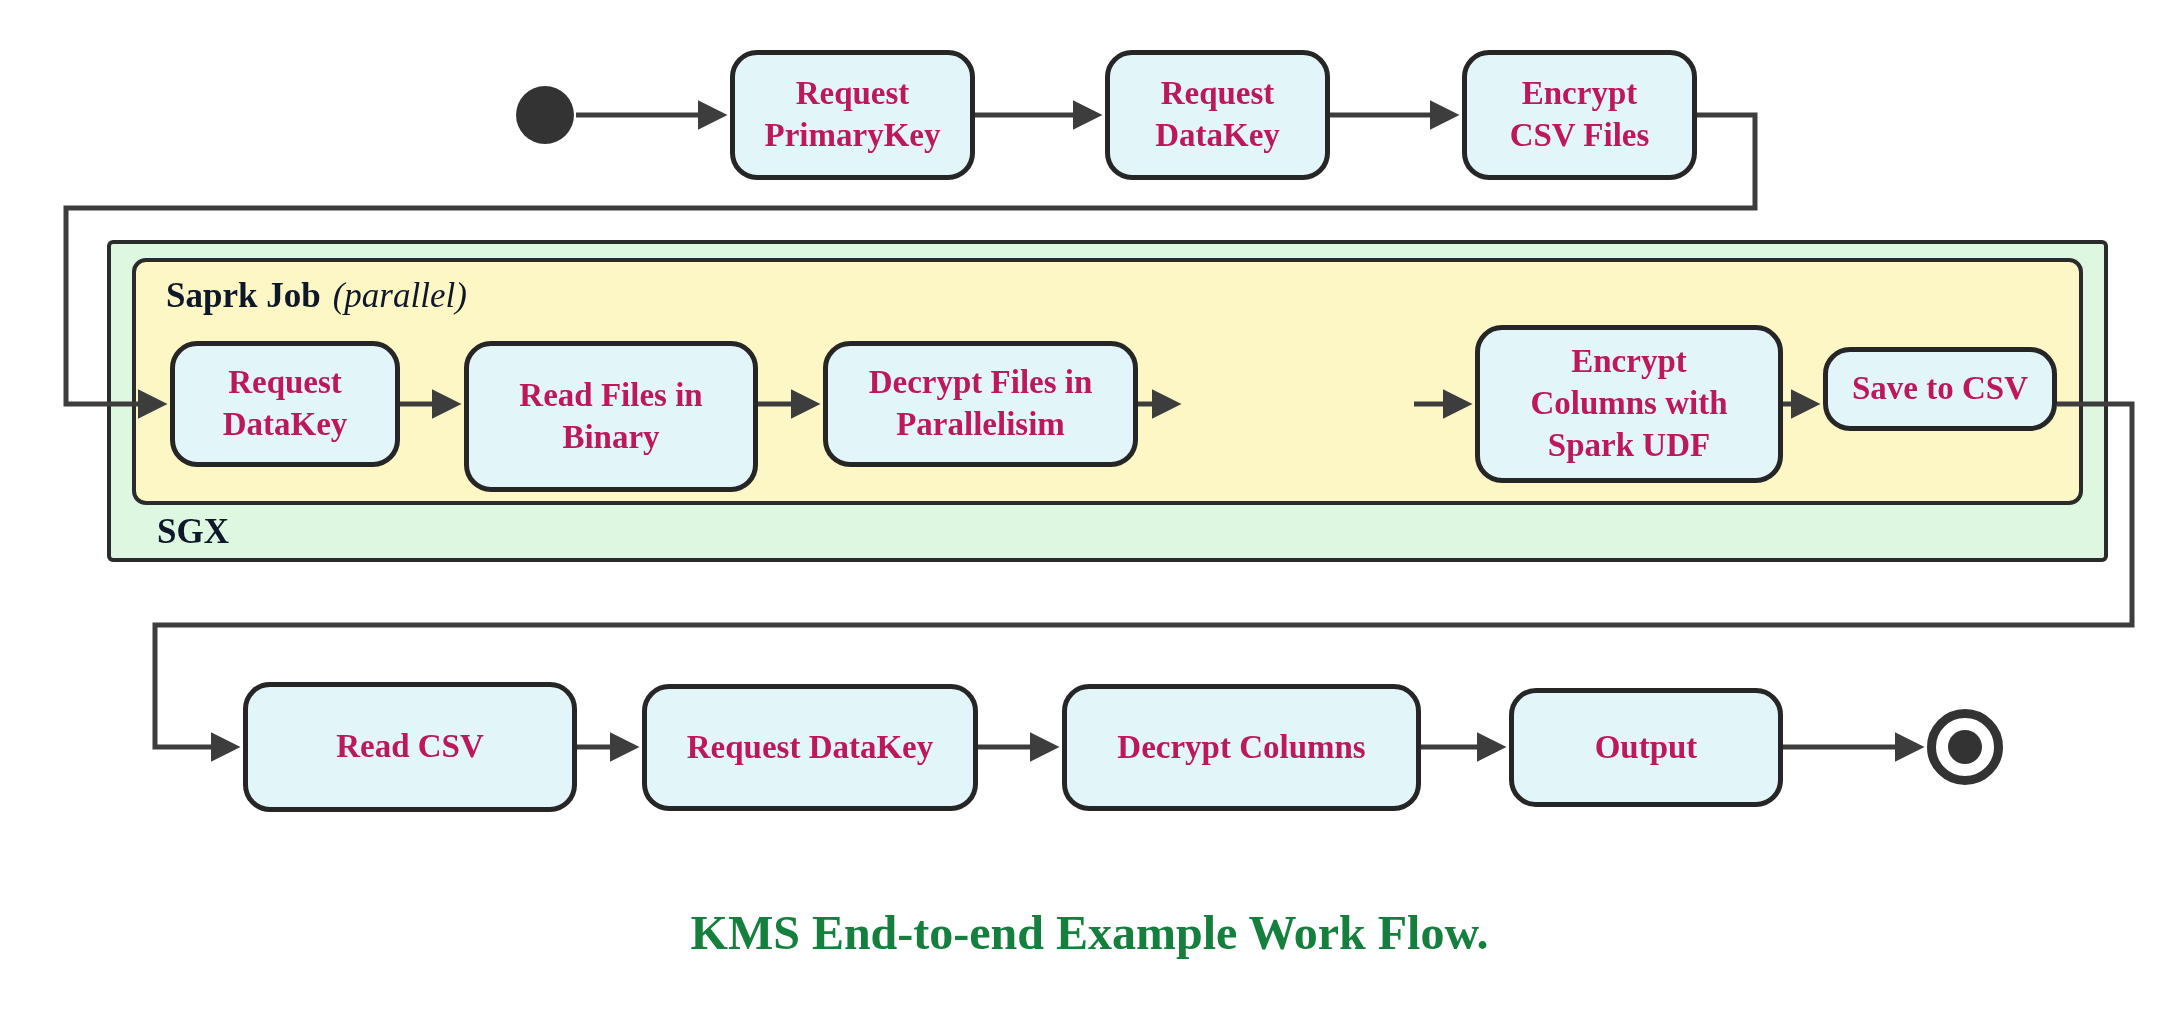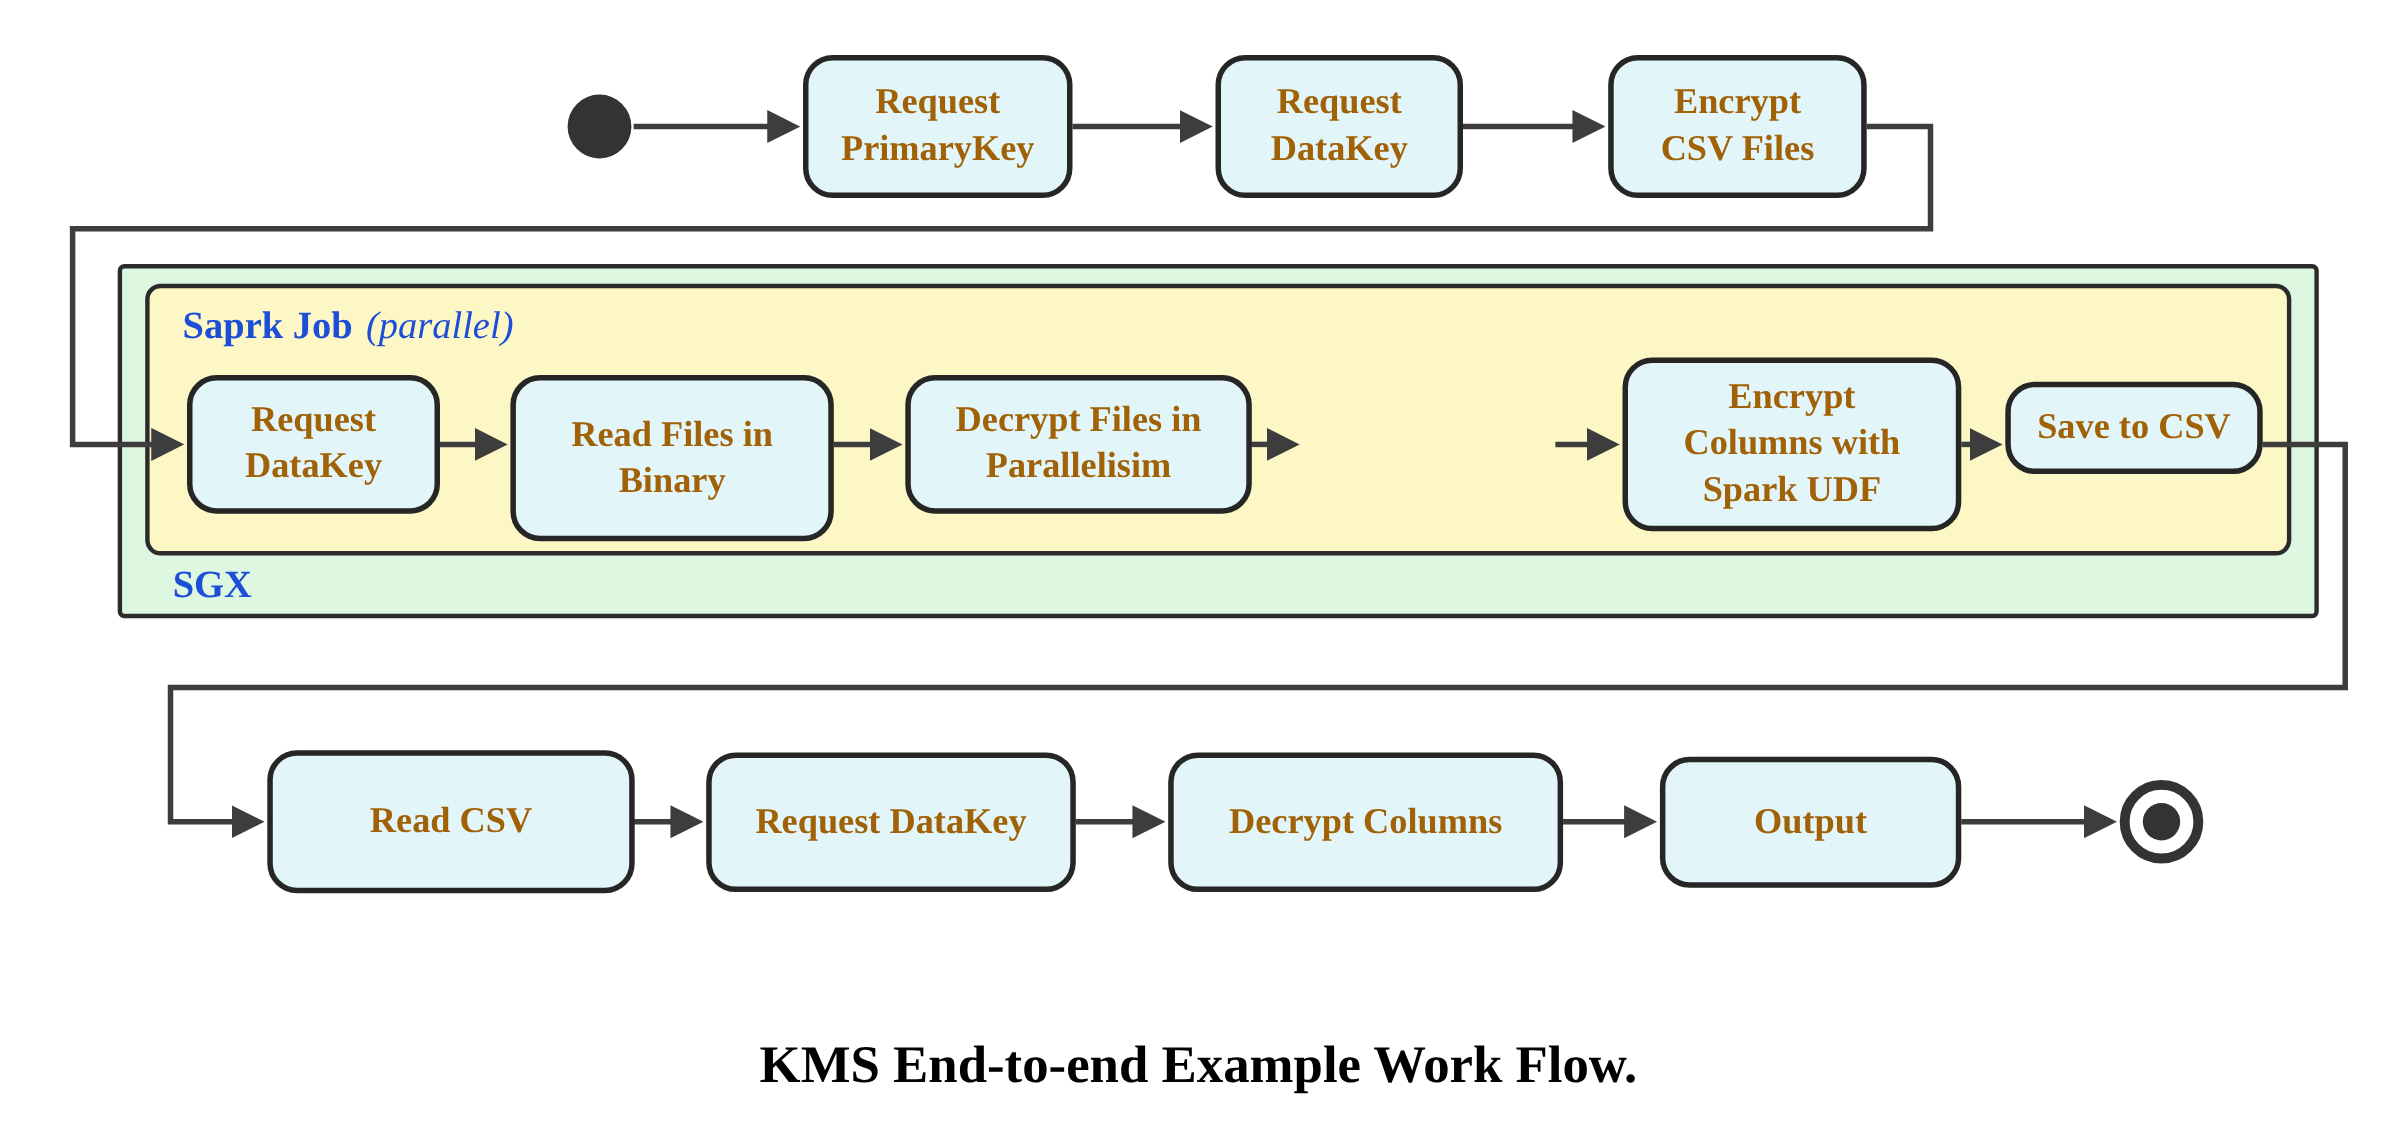--- a/index.html
+++ b/index.html
@@ -4,32 +4,32 @@
 <style>
   html,body{margin:0;padding:0;background:#ffffff;}
   #canvas{
     position:relative;width:2179px;height:1036px;background:#ffffff;
     font-family:"Liberation Serif",serif;color:#333333;overflow:hidden;
   }
   
   .container{position:absolute;box-sizing:border-box;border:4px solid #2b2b2b;}
   #sgx-container{left:107px;top:240px;width:2001px;height:322px;background:#def7e0;border-radius:6px;}
   #spark-container{left:132px;top:258px;width:1951px;height:247px;background:#fcf7c5;border-radius:14px;}
-  .group-label{position:absolute;font-weight:bold;font-size:35px;color:#1d4ed8;white-space:nowrap;}
+  .group-label{position:absolute;font-weight:bold;font-size:35px;color:#0f172a;white-space:nowrap;}
   #spark-label{left:30px;top:14px;}
   #spark-label .annotation{font-weight:normal;font-style:italic;margin-left:12px;}
   #sgx-label{left:46px;bottom:6px;}
   
   #edges{position:absolute;left:0;top:0;width:2179px;height:1036px;}
   
   .node{
     position:absolute;box-sizing:border-box;background:#e2f6fa;border:5px solid #262626;
     border-radius:27px;display:flex;align-items:center;justify-content:center;
     text-align:center;font-weight:bold;font-size:33px;line-height:1.27;
-    white-space:pre-line;color:#a16207;
+    white-space:pre-line;color:#be185d;
   }
   .start-node{position:absolute;left:516px;top:86px;width:58px;height:58px;border-radius:50%;background:#333333;}
   .end-node{
     position:absolute;left:1927px;top:709px;width:76px;height:76px;border-radius:50%;
     box-sizing:border-box;border:9px solid #333333;background:#ffffff;
     display:flex;align-items:center;justify-content:center;
   }
   .end-node-inner{width:34px;height:34px;border-radius:50%;background:#333333;}
   
   #n-req-primarykey{left:730px;top:50px;width:245px;height:130px;}
@@ -39,21 +39,21 @@
   #n-read-files-binary{left:464px;top:341px;width:294px;height:151px;}
   #n-decrypt-files-parallel{left:823px;top:341px;width:315px;height:126px;}
   #n-do-sql{left:1184px;top:341px;width:230px;height:126px;}
   #n-encrypt-columns-udf{left:1475px;top:325px;width:308px;height:158px;}
   #n-save-to-csv{left:1823px;top:347px;width:234px;height:84px;}
   #n-read-csv{left:243px;top:682px;width:334px;height:130px;}
   #n-req-datakey-out{left:642px;top:684px;width:336px;height:127px;}
   #n-decrypt-columns{left:1062px;top:684px;width:359px;height:127px;}
   #n-output{left:1509px;top:688px;width:274px;height:119px;}
   
-  .caption{position:absolute;left:0;right:0;top:905px;text-align:center;font-weight:bold;font-size:48px;color:#000000;margin-top:36px;}
+  .caption{position:absolute;left:0;right:0;top:905px;text-align:center;font-weight:bold;font-size:48px;color:#15803d;}
 </style>
 </head>
 <body>
 
 <div id="canvas">
 
   <div class="container" id="sgx-container">
     <div class="group-label" id="sgx-label">SGX</div>
   </div>
   <div class="container" id="spark-container">

